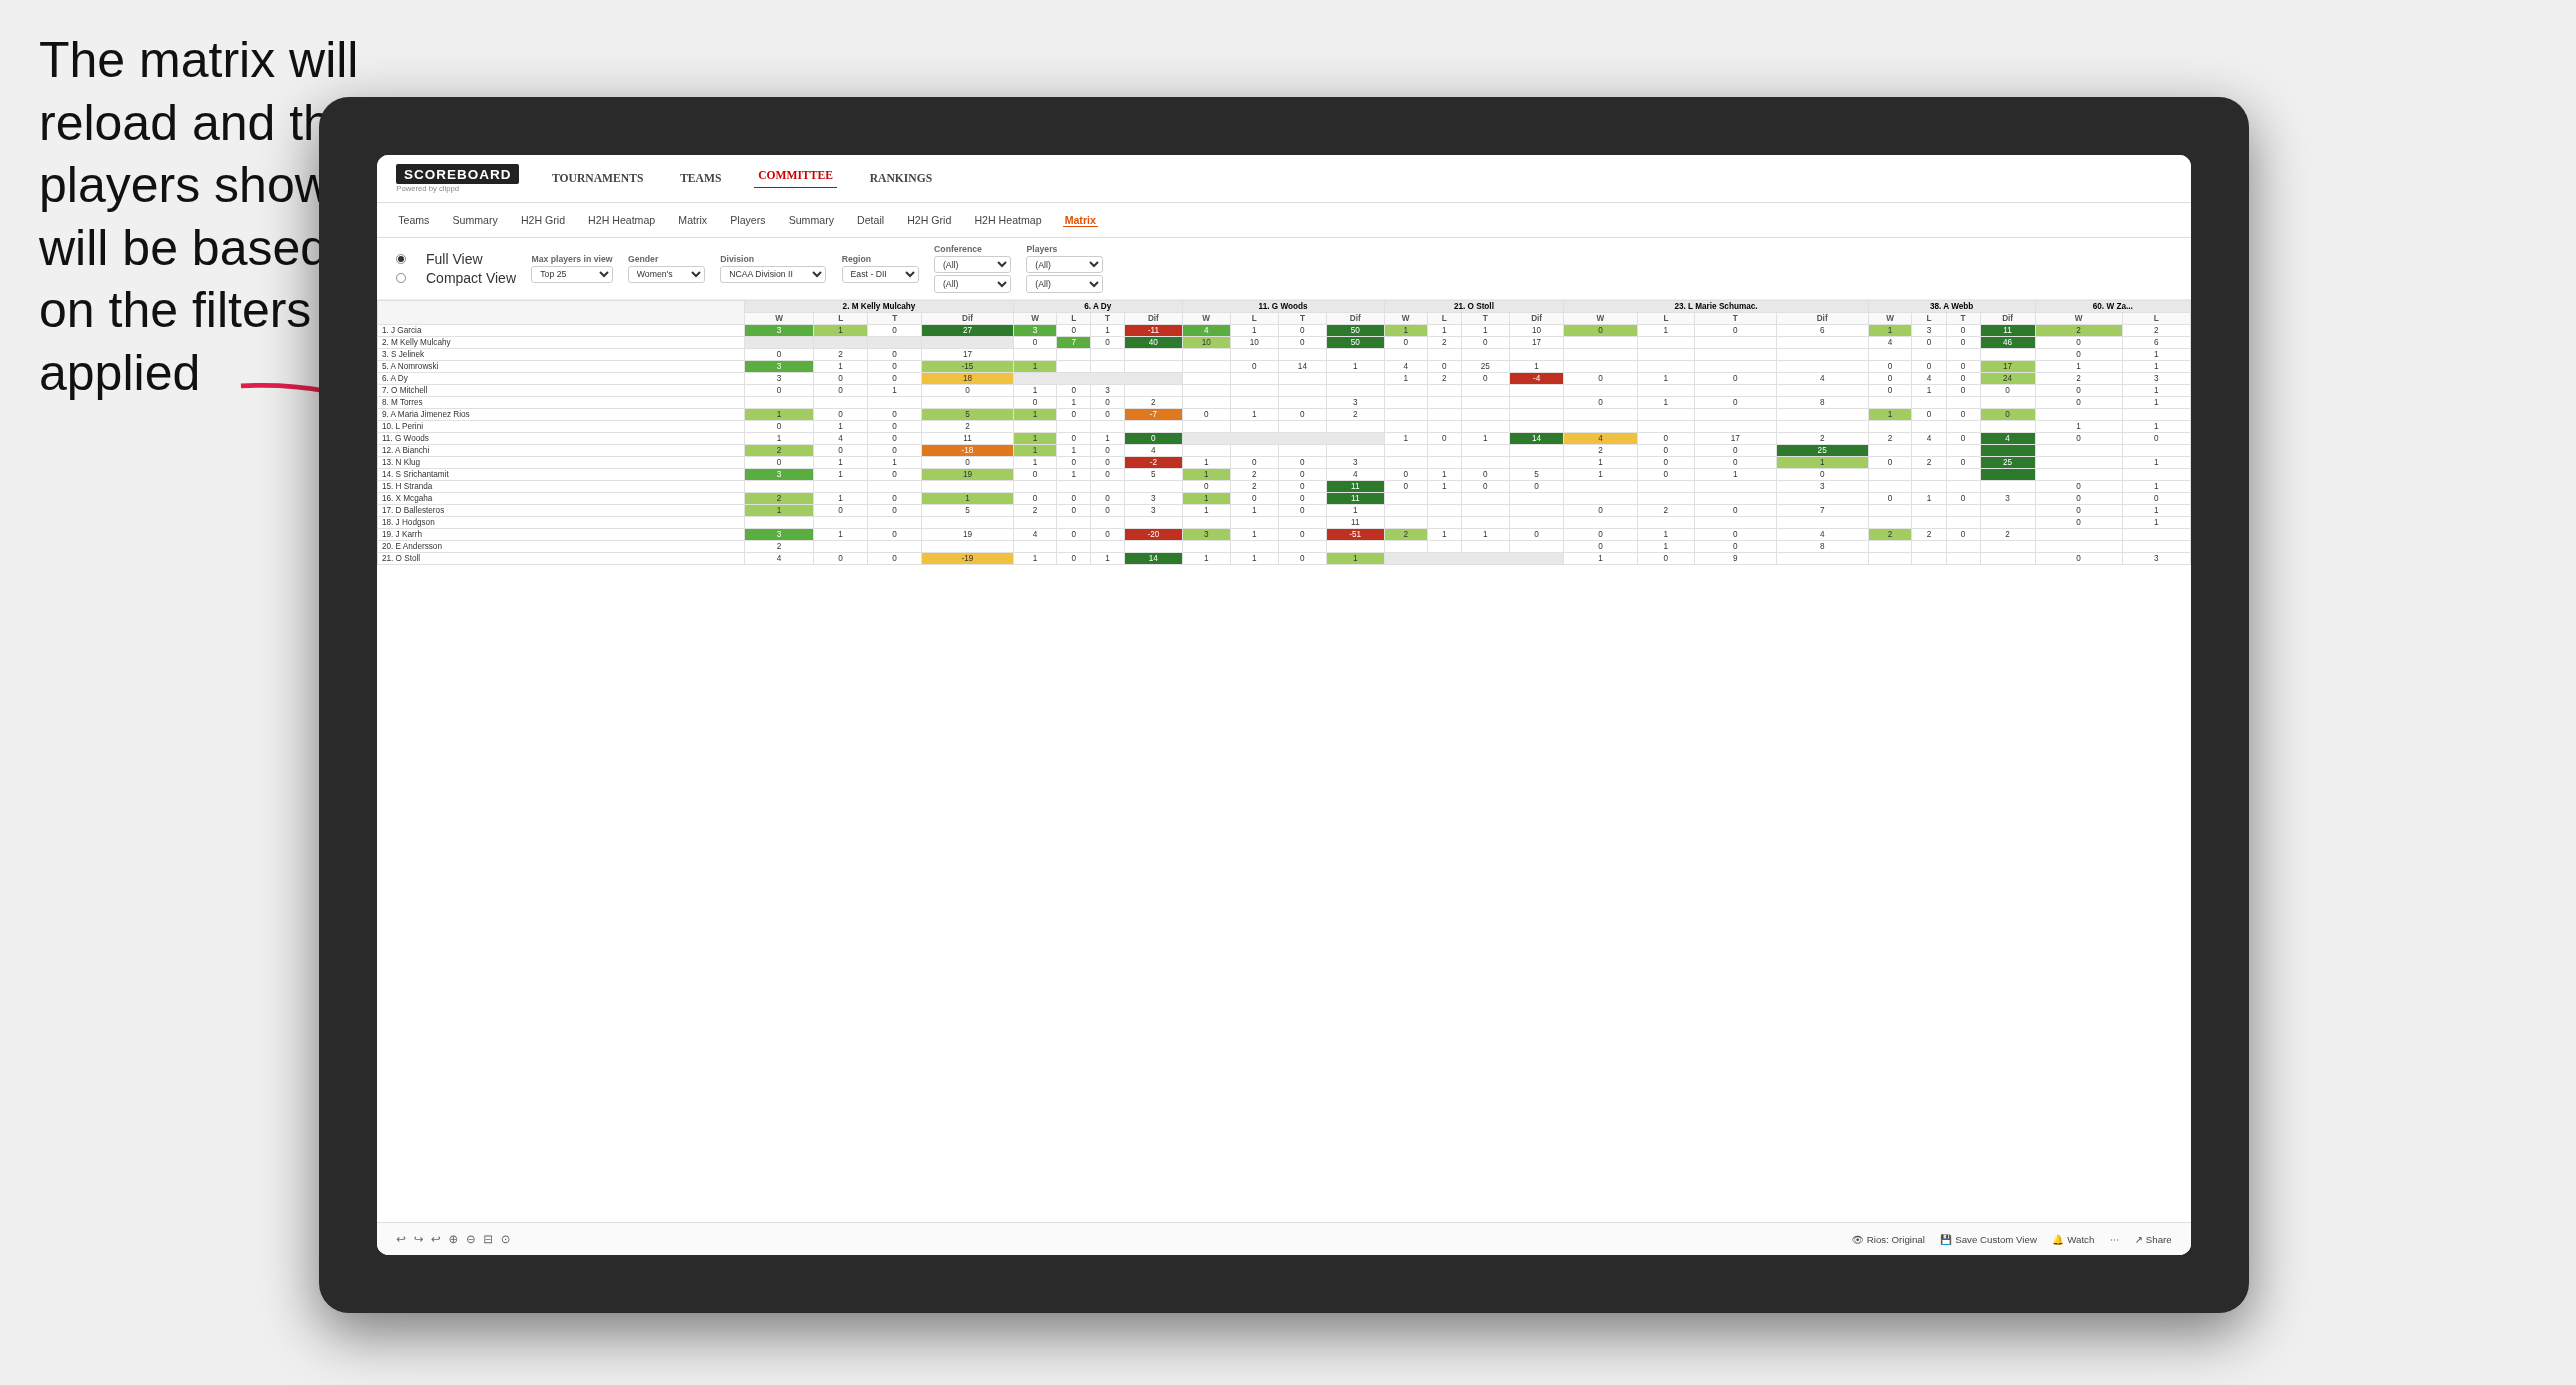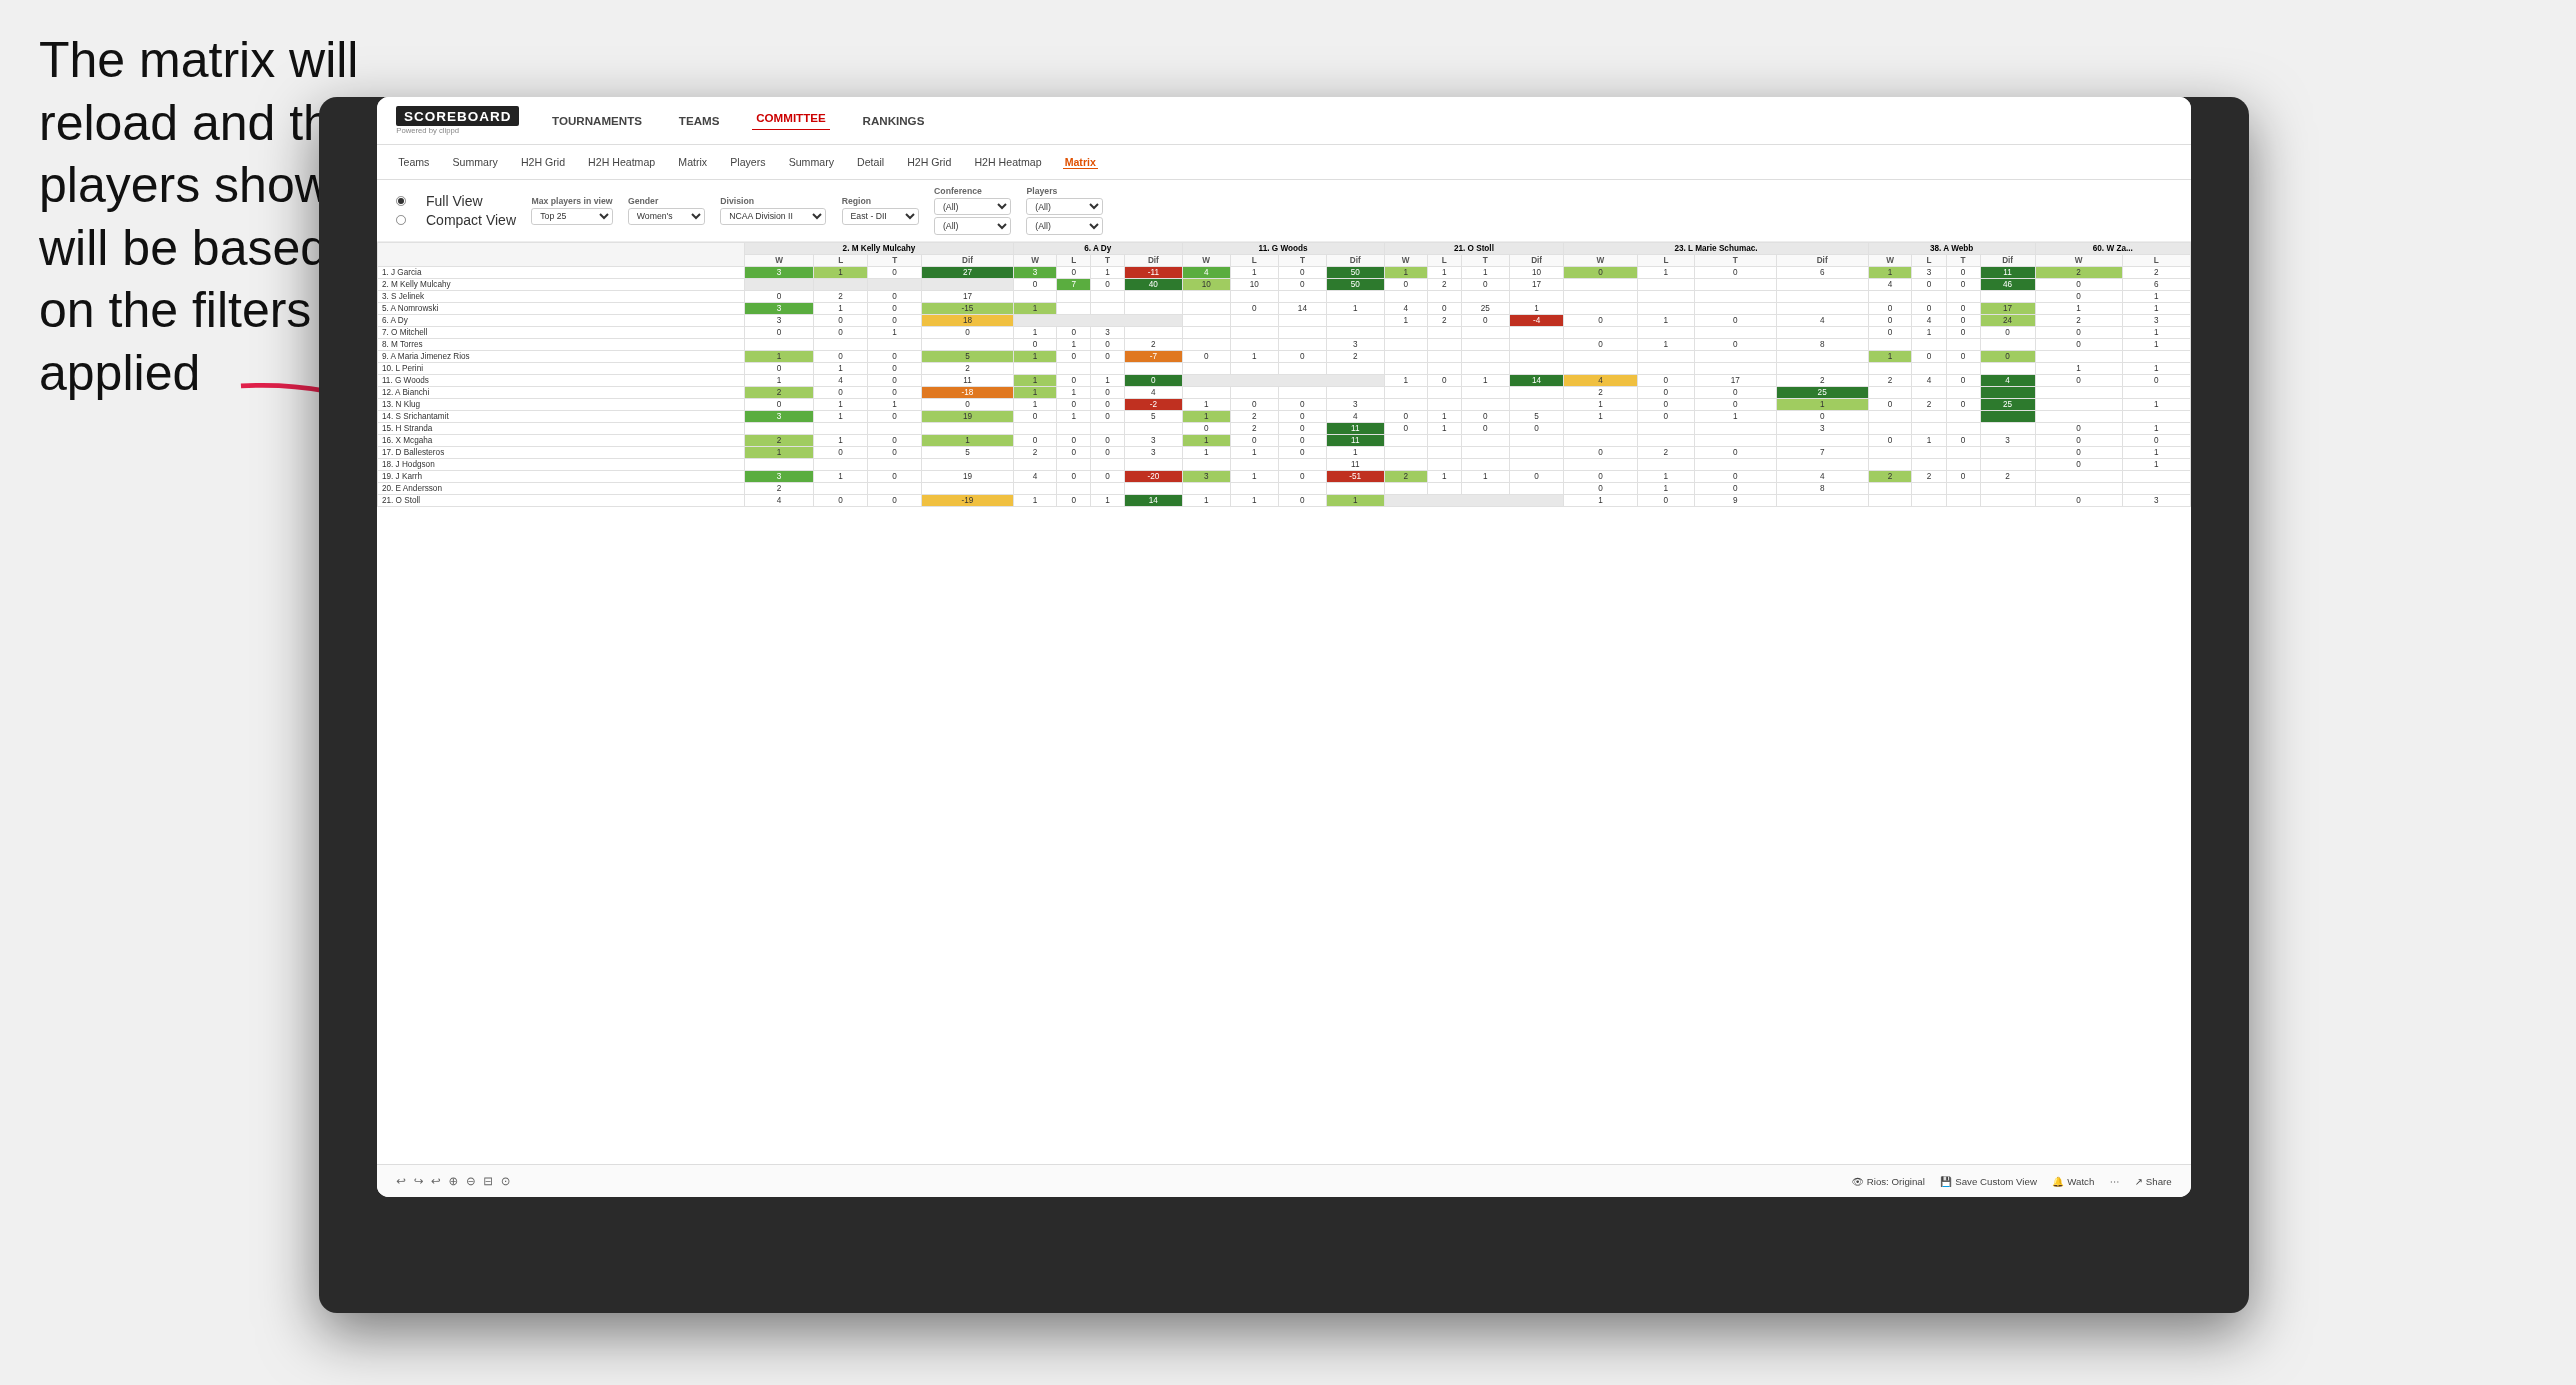--- a/index.html
+++ b/index.html
@@ -35,24 +35,24 @@
     }
 
     
     .tablet-frame {
       position: absolute;
       left: 319px;
       top: 97px;
       width: 1930px;
       height: 1216px;
       background: #2a2a2a;
-      border-radius: 18px;
+      border-radius: 30px;
       box-shadow: 0 19.3px 58px rgba(0,0,0,0.5);
       display: flex;
-      align-items: flex-start;
+      align-items: center;
       justify-content: center;
     }
 
     .tablet-screen {
       width: 1814px;
       height: 1100px;
       background: #fff;
       border-radius: 11.6px;
       overflow: hidden;
       display: flex;
@@ -77,20 +77,21 @@
 
     .scoreboard-powered {
       font-size: 7.7px;
       color: #888;
     }
 
     .top-nav-links {
       display: flex;
       gap: 29px;
       align-items: center;
+      font-family: Liberation Serif, serif;
     }
 
     .top-nav-link {
       font-size: 11.6px;
       font-weight: 600;
       color: #444;
       cursor: pointer;
       padding: 0 3.9px;
       text-decoration: none;
     }

